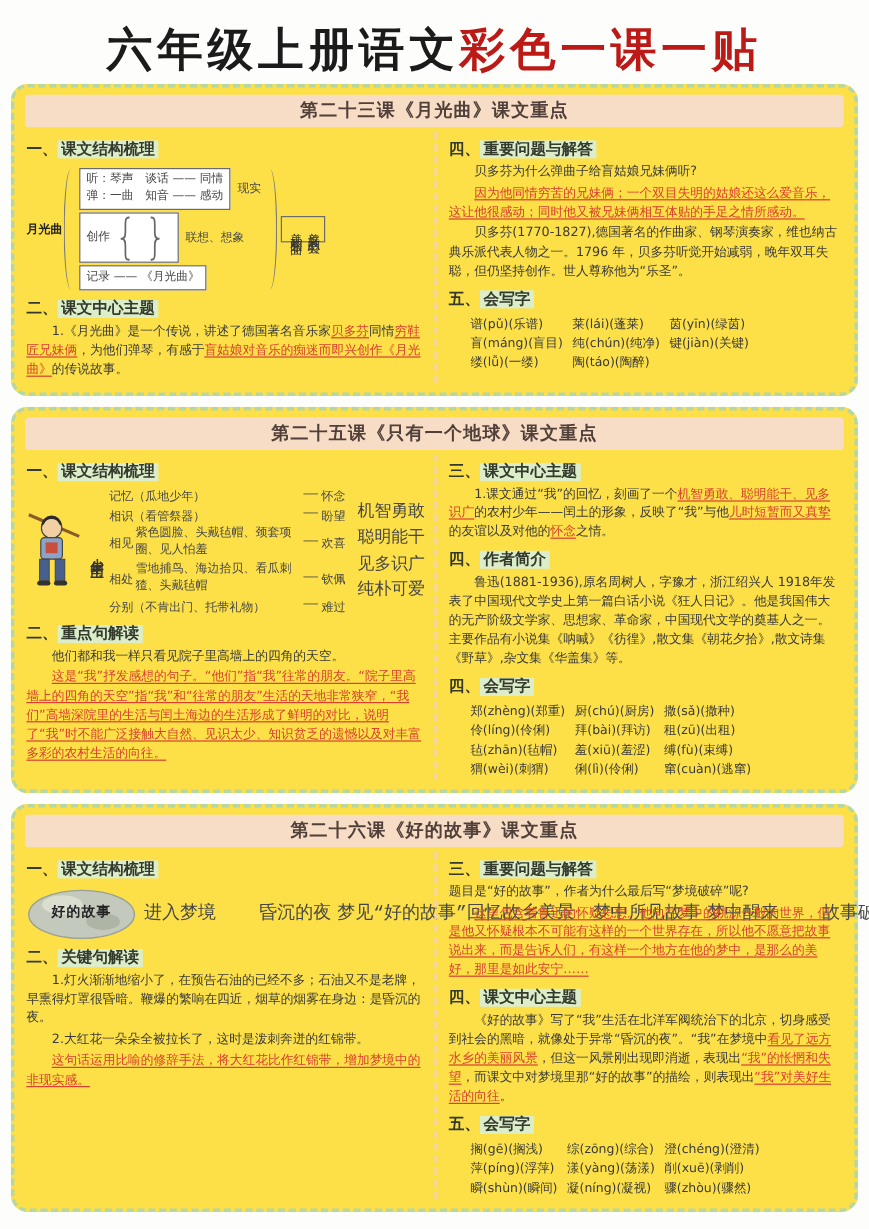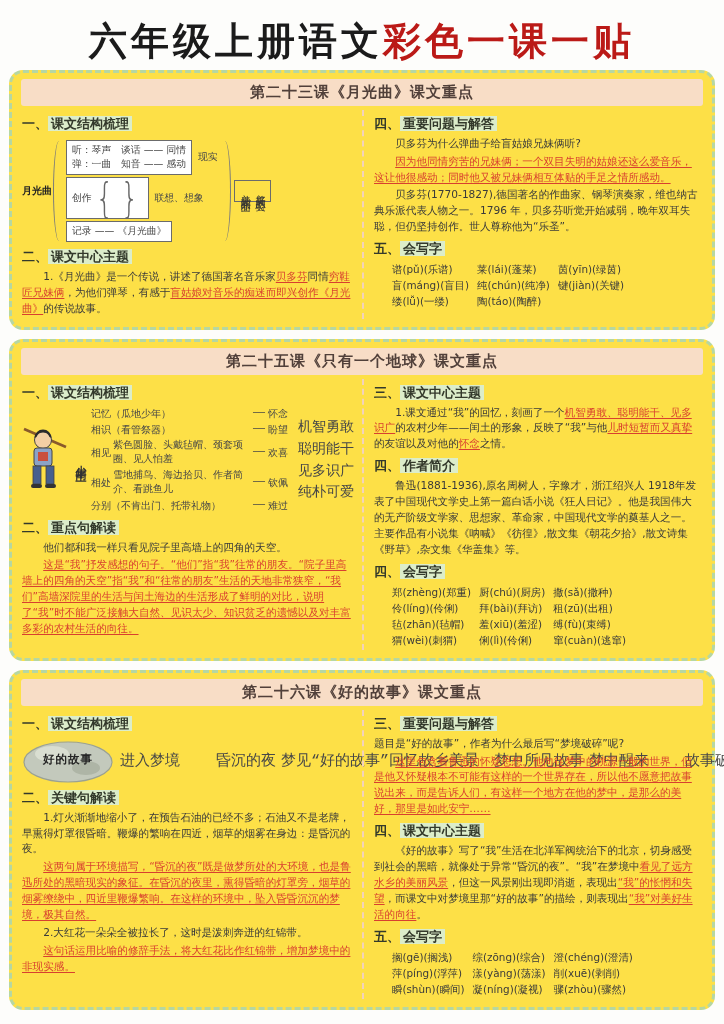--- a/index.html
+++ b/index.html
@@ -195,21 +195,21 @@
           <div class="s2row">
             <span class="lab">相见</span>
             <span class="desc">紫色圆脸、头戴毡帽、颈套项圈、见人怕羞</span>
             <span class="res">
                 <span>——</span>
                 <span>欢喜</span>
               </span>
           </div>
           <div class="s2row">
             <span class="lab">相处</span>
-            <span class="desc">雪地捕鸟、海边拾贝、作者简介、看跳鱼儿</span>
+            <span class="desc">雪地捕鸟、海边拾贝、看瓜刺猹、头戴毡帽</span>
             <span class="res">
                 <span>——</span>
                 <span>钦佩</span>
               </span>
           </div>
           <div class="s2row">
             <span class="lab">分别（不肯出门、托带礼物）</span>
             <span class="res">
                 <span>——</span>
                 <span>难过</span>
@@ -280,21 +280,20 @@
           <div class="s3row">
             <span class="lab">梦中醒来</span>
             <span class="r3">故事破灭，追求不止</span>
           </div>
         </div>
         <div class="trait-hl">向往美好生活</div>
       </div>
 
       <div class="hd"><span>二、</span><span class="ht">关键句解读</span></div>
       <p class="txt ind">1.灯火渐渐地缩小了，在预告石油的已经不多；石油又不是老牌，早熏得灯罩很昏暗。鞭爆的繁响在四近，烟草的烟雾在身边：是昏沉的夜。</p>
-      <p class="txt ind red">这两句属于环境描写，“昏沉的夜”既是做梦所处的大环境，也是鲁迅所处的黑暗现实的象征。在昏沉的夜里，熏得昏暗的灯罩旁，烟草的烟雾缭绕中，四近里鞭爆繁响。在这样的环境中，坠入昏昏沉沉的梦境，极其自然。</p>
       <p class="txt ind">2.大红花一朵朵全被拉长了，这时是泼刺奔迸的红锦带。</p>
       <p class="txt ind red">这句话运用比喻的修辞手法，将大红花比作红锦带，增加梦境中的非现实感。</p>
     </div>
 
     <div class="col col-r">
       <div class="hd"><span>三、</span><span class="ht">重要问题与解答</span></div>
       <p class="txt">题目是“好的故事”，作者为什么最后写“梦境破碎”呢?</p>
       <p class="txt ind red">这里包含着鲁迅的怀疑思想。他向往梦中的桃源一般的世界，但是他又怀疑根本不可能有这样的一个世界存在，所以他不愿意把故事说出来，而是告诉人们，有这样一个地方在他的梦中，是那么的美好，那里是如此安宁……</p>
       <div class="hd"><span>四、</span><span class="ht">课文中心主题</span></div>
       <p class="txt ind"><span class="blk">《好的故事》写了“我”生活在北洋军阀统治下的北京，切身感受到社会的黑暗，就像处于异常“昏沉的夜”。“我”在梦境中</span><span class="red">看见了远方水乡的美丽风景</span><span class="blk">，但这一风景刚出现即消逝，表现出</span><span class="red">“我”的怅惘和失望</span><span class="blk">，而课文中对梦境里那“好的故事”的描绘，则表现出</span><span class="red">“我”对美好生活的向往</span><span class="blk">。</span></p>

